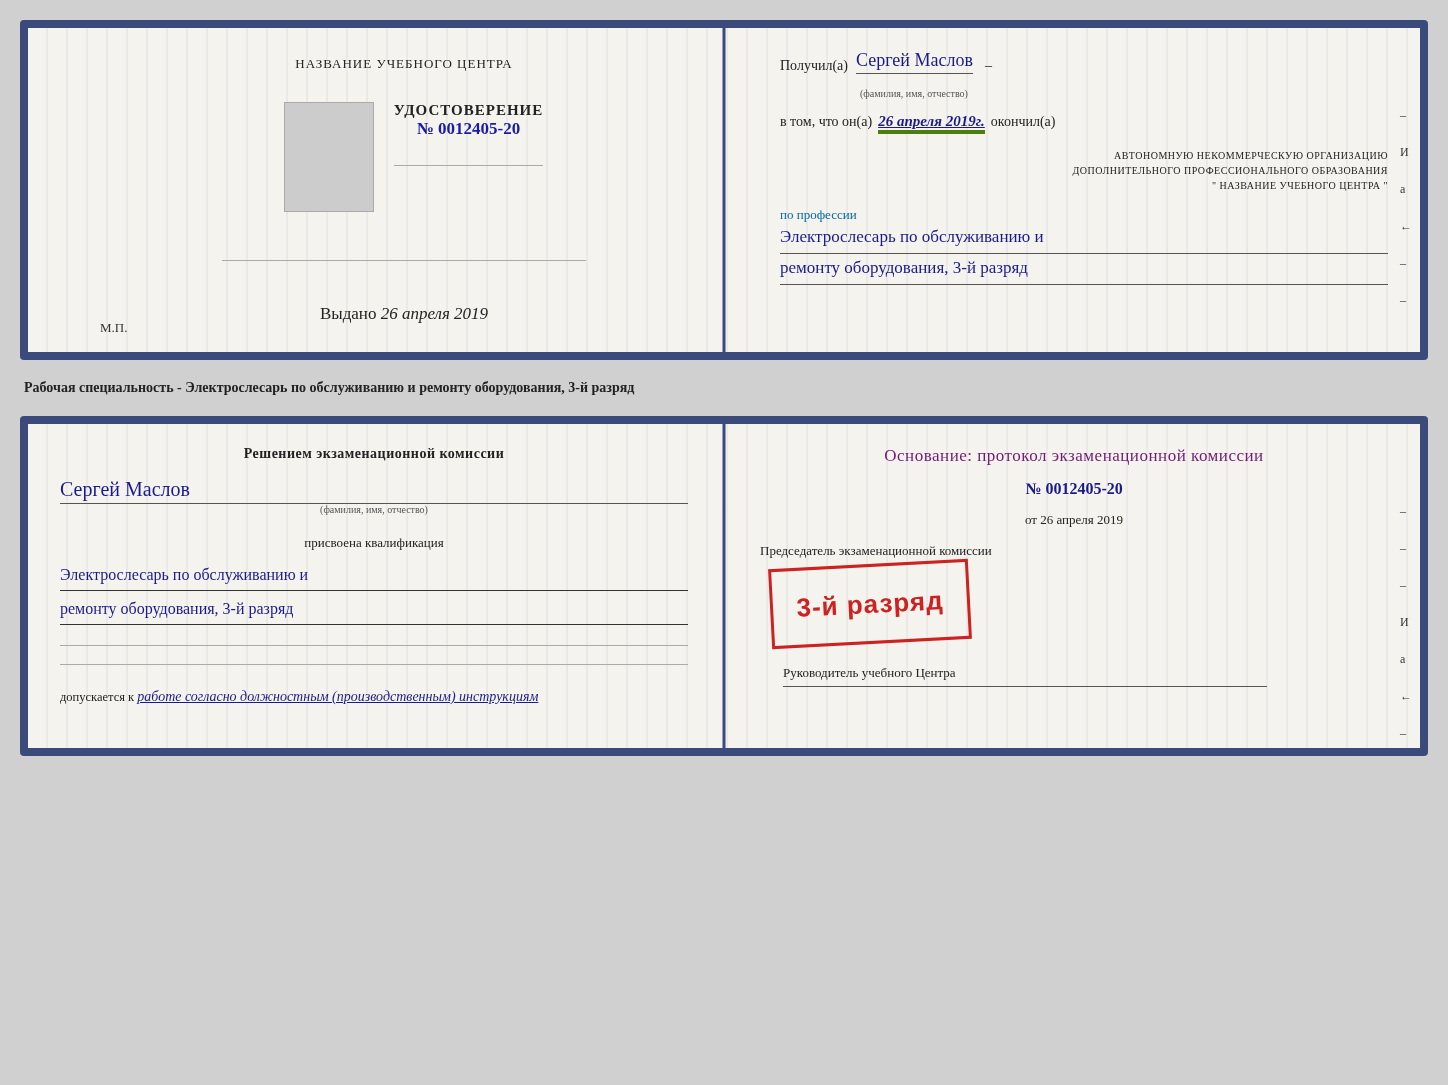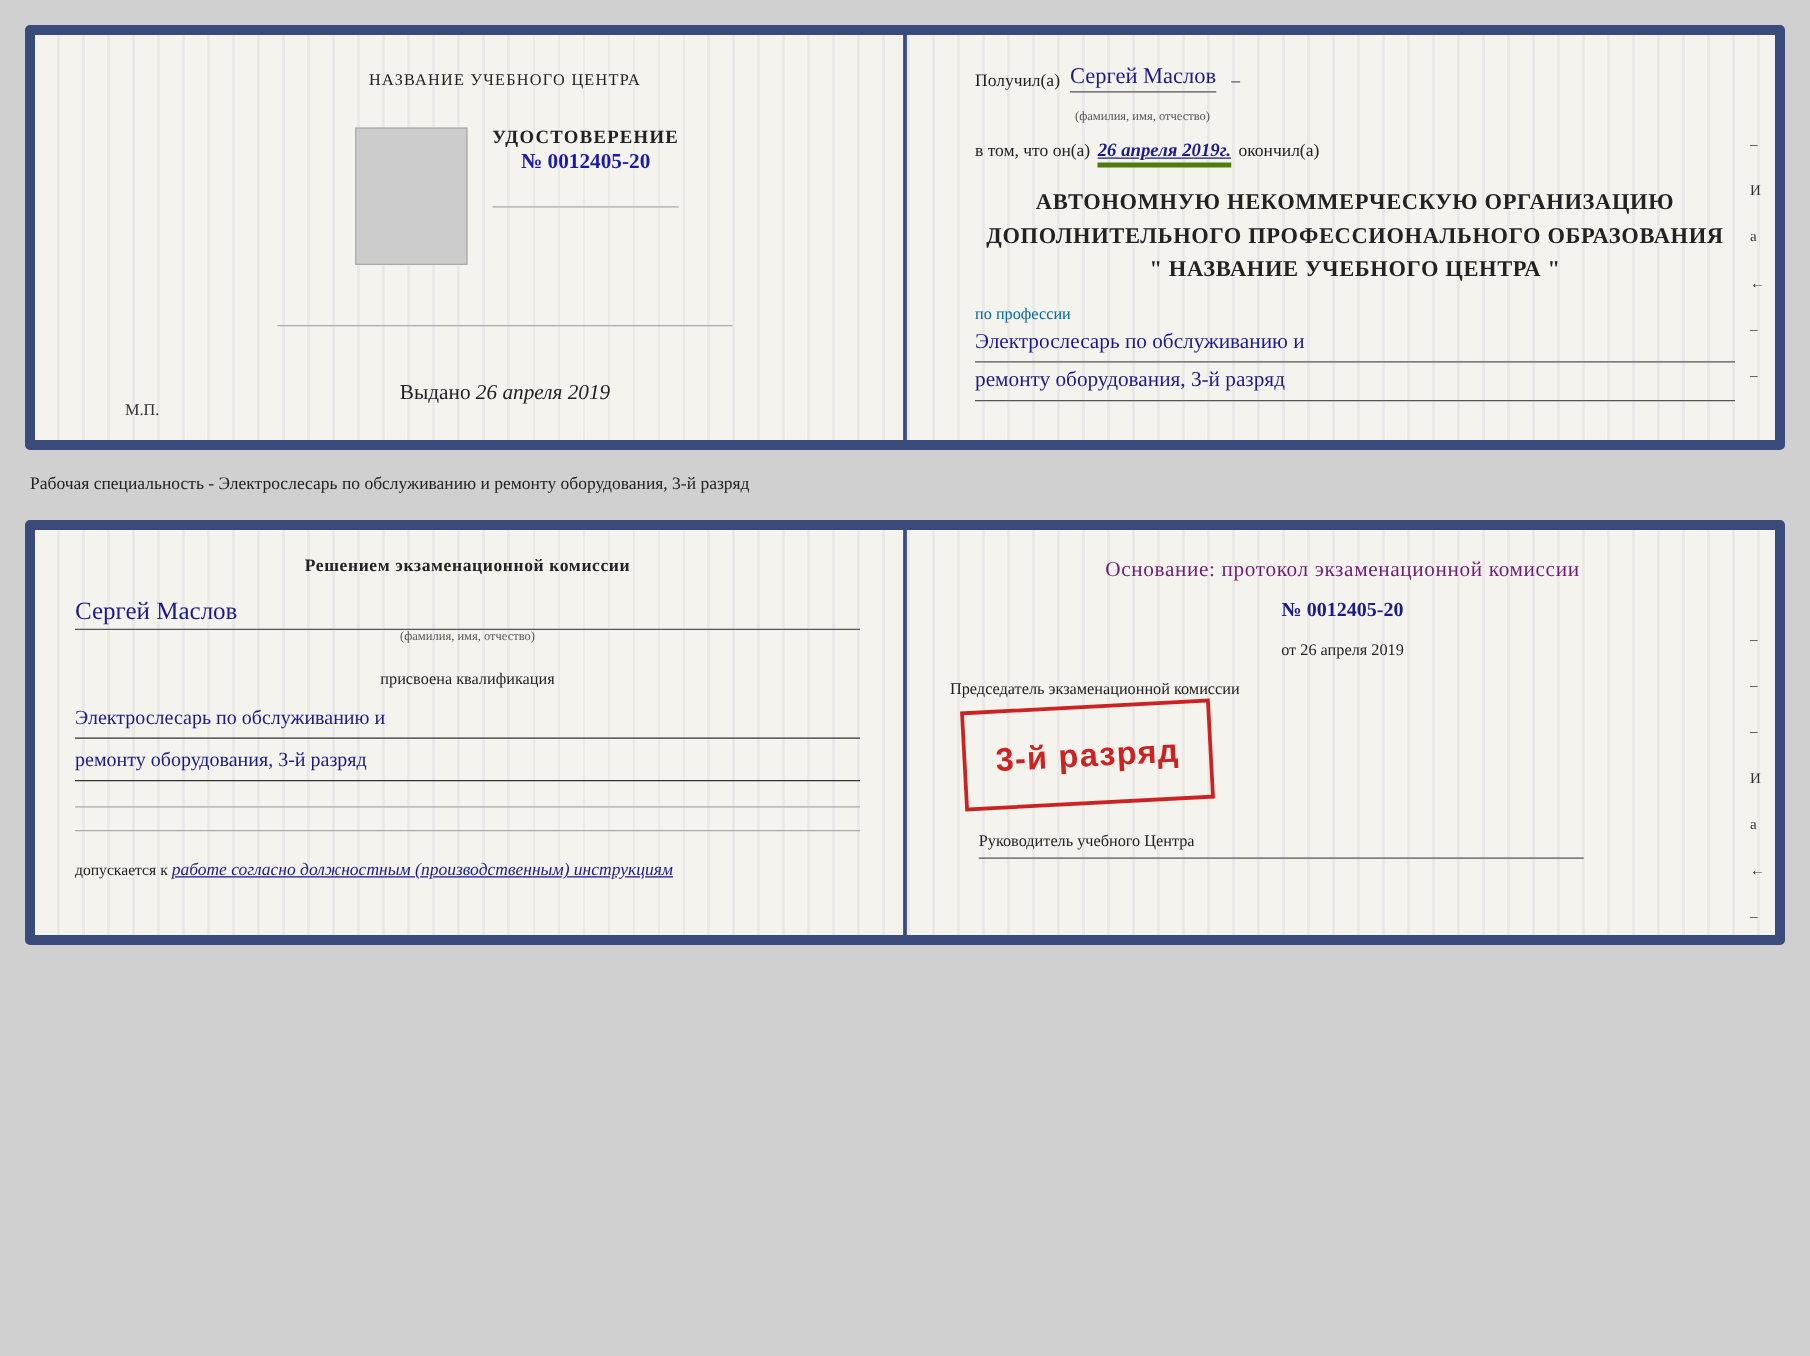--- a/index.html
+++ b/index.html
@@ -182,26 +182,26 @@
       font-family: 'Segoe Script', 'Brush Script MT', cursive;
       font-size: 15px;
       color: #1a1a8a;
       border-bottom: 4px solid #4d7c0f;
       text-decoration: underline;
       font-style: italic;
       font-weight: bold;
     }
 
     .org-block {
-      font-size: 18px;
-      text-align: center;
+      font-size: 10px;
+      text-align: right;
       color: #222;
       line-height: 1.5;
       text-transform: uppercase;
-      font-weight: 700;
+      font-weight: 400;
       letter-spacing: 0.5px;
     }
 
     .profession-label {
       font-size: 13px;
       color: #0369a1;
     }
 
     .profession-handwritten {
       font-family: 'Segoe Script', 'Brush Script MT', cursive;
@@ -214,20 +214,21 @@
       border-bottom: 1px solid #555;
       padding-bottom: 3px;
     }
 
     
     .between-label {
       font-size: 14px;
       color: #222;
       padding: 0 4px;
       line-height: 1.4;
+      font-weight: bold;
     }
 
     
     .card2-left {
       padding: 22px 32px;
       display: flex;
       flex-direction: column;
       gap: 10px;
     }
 

